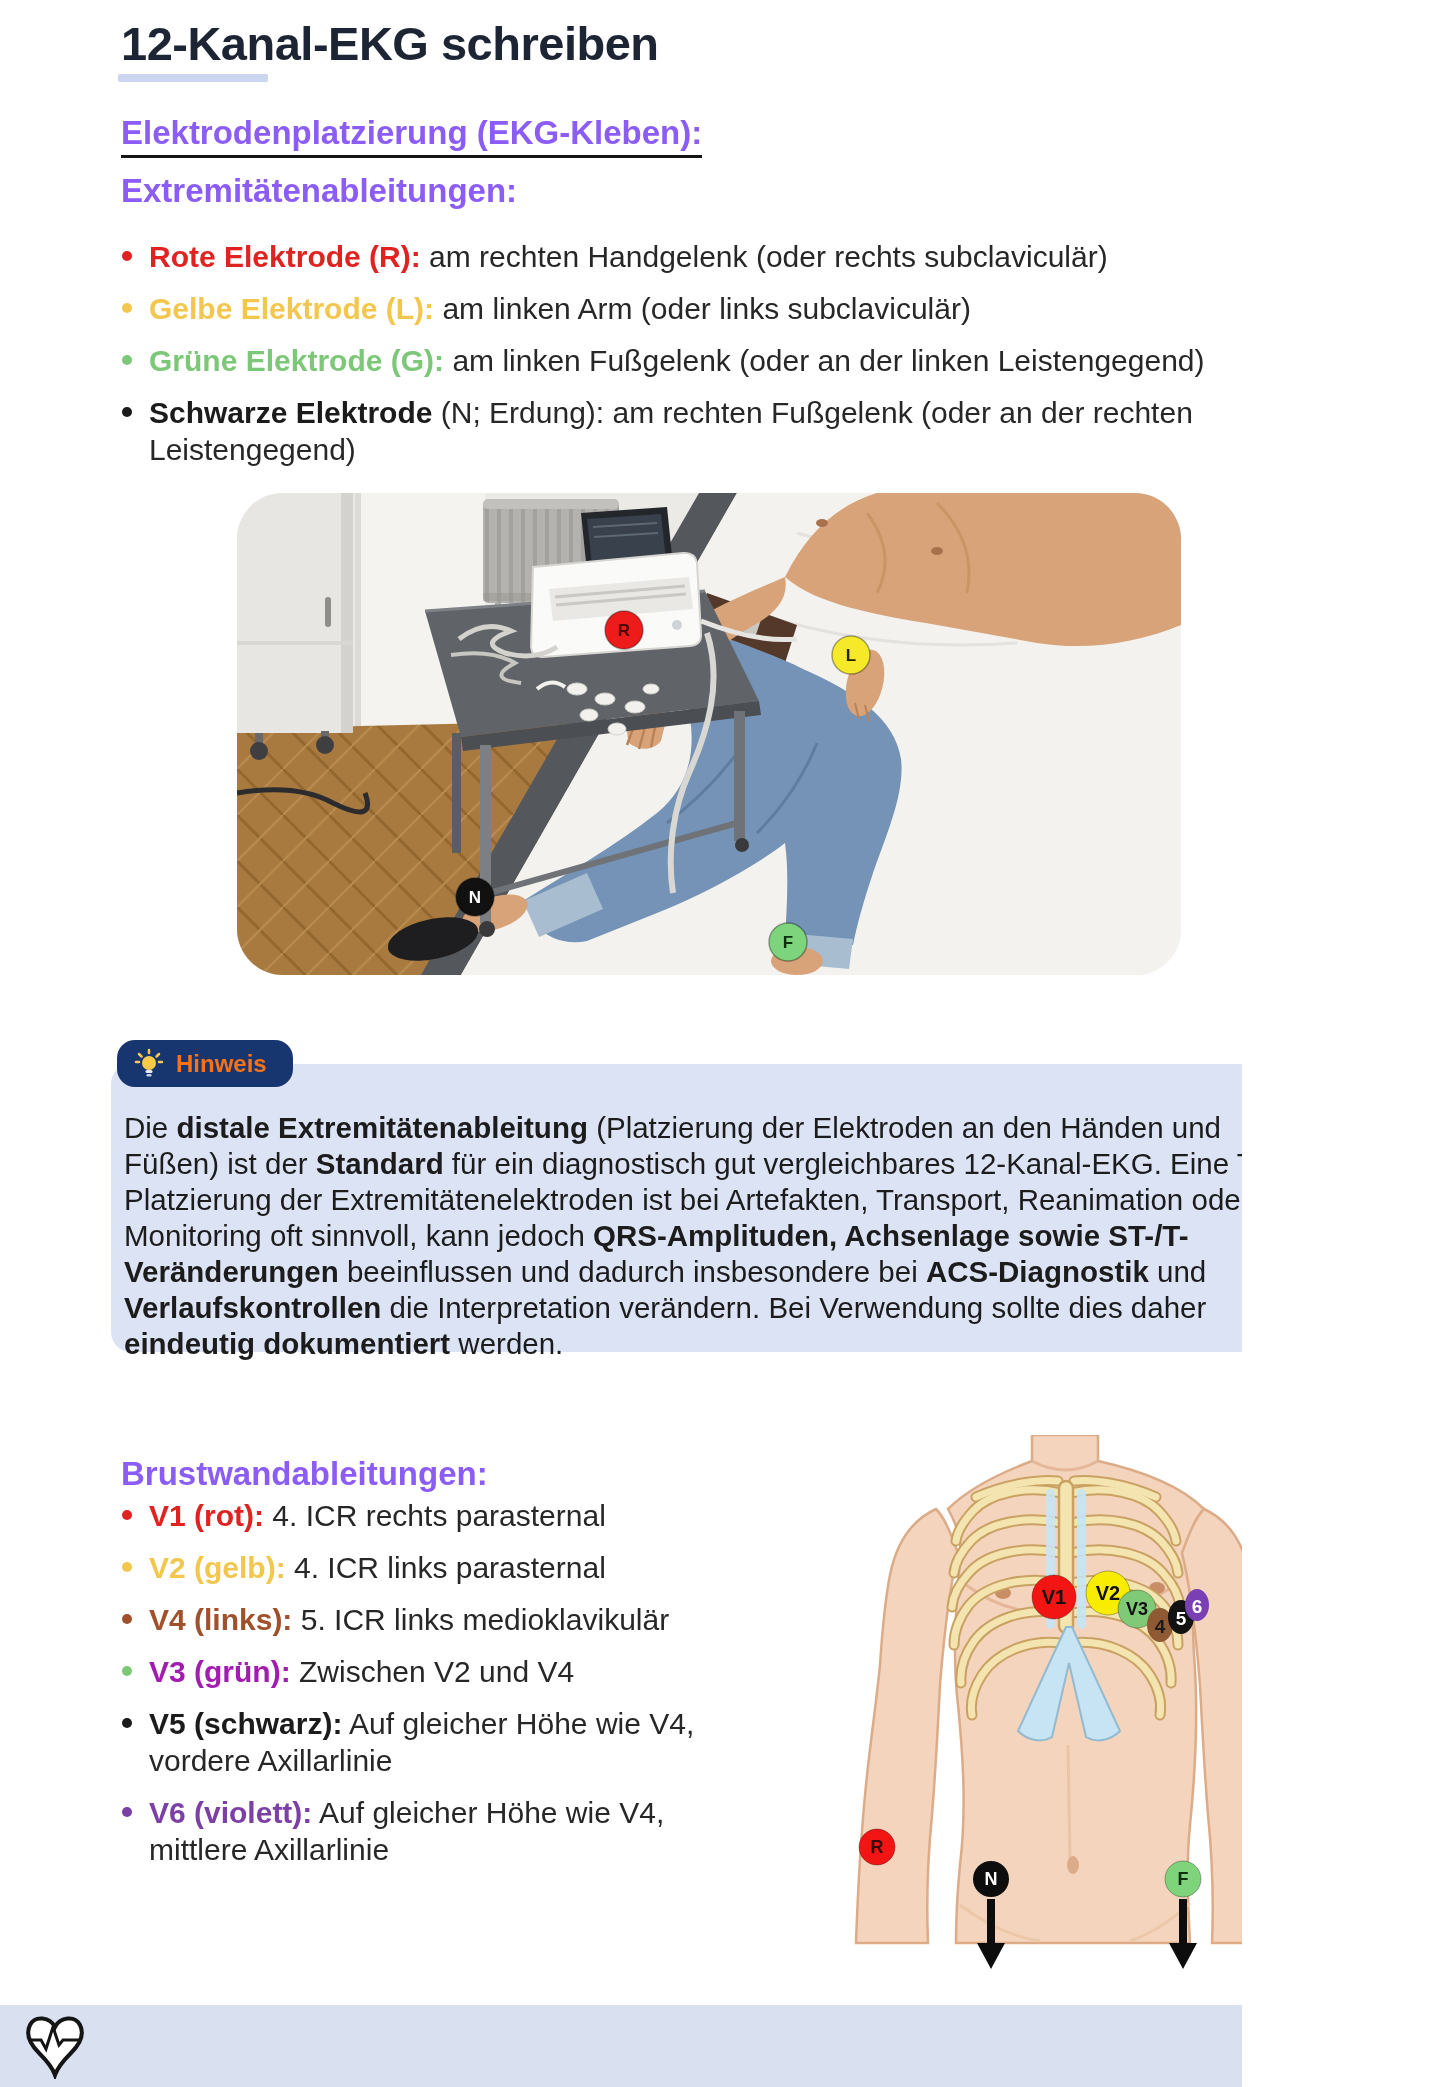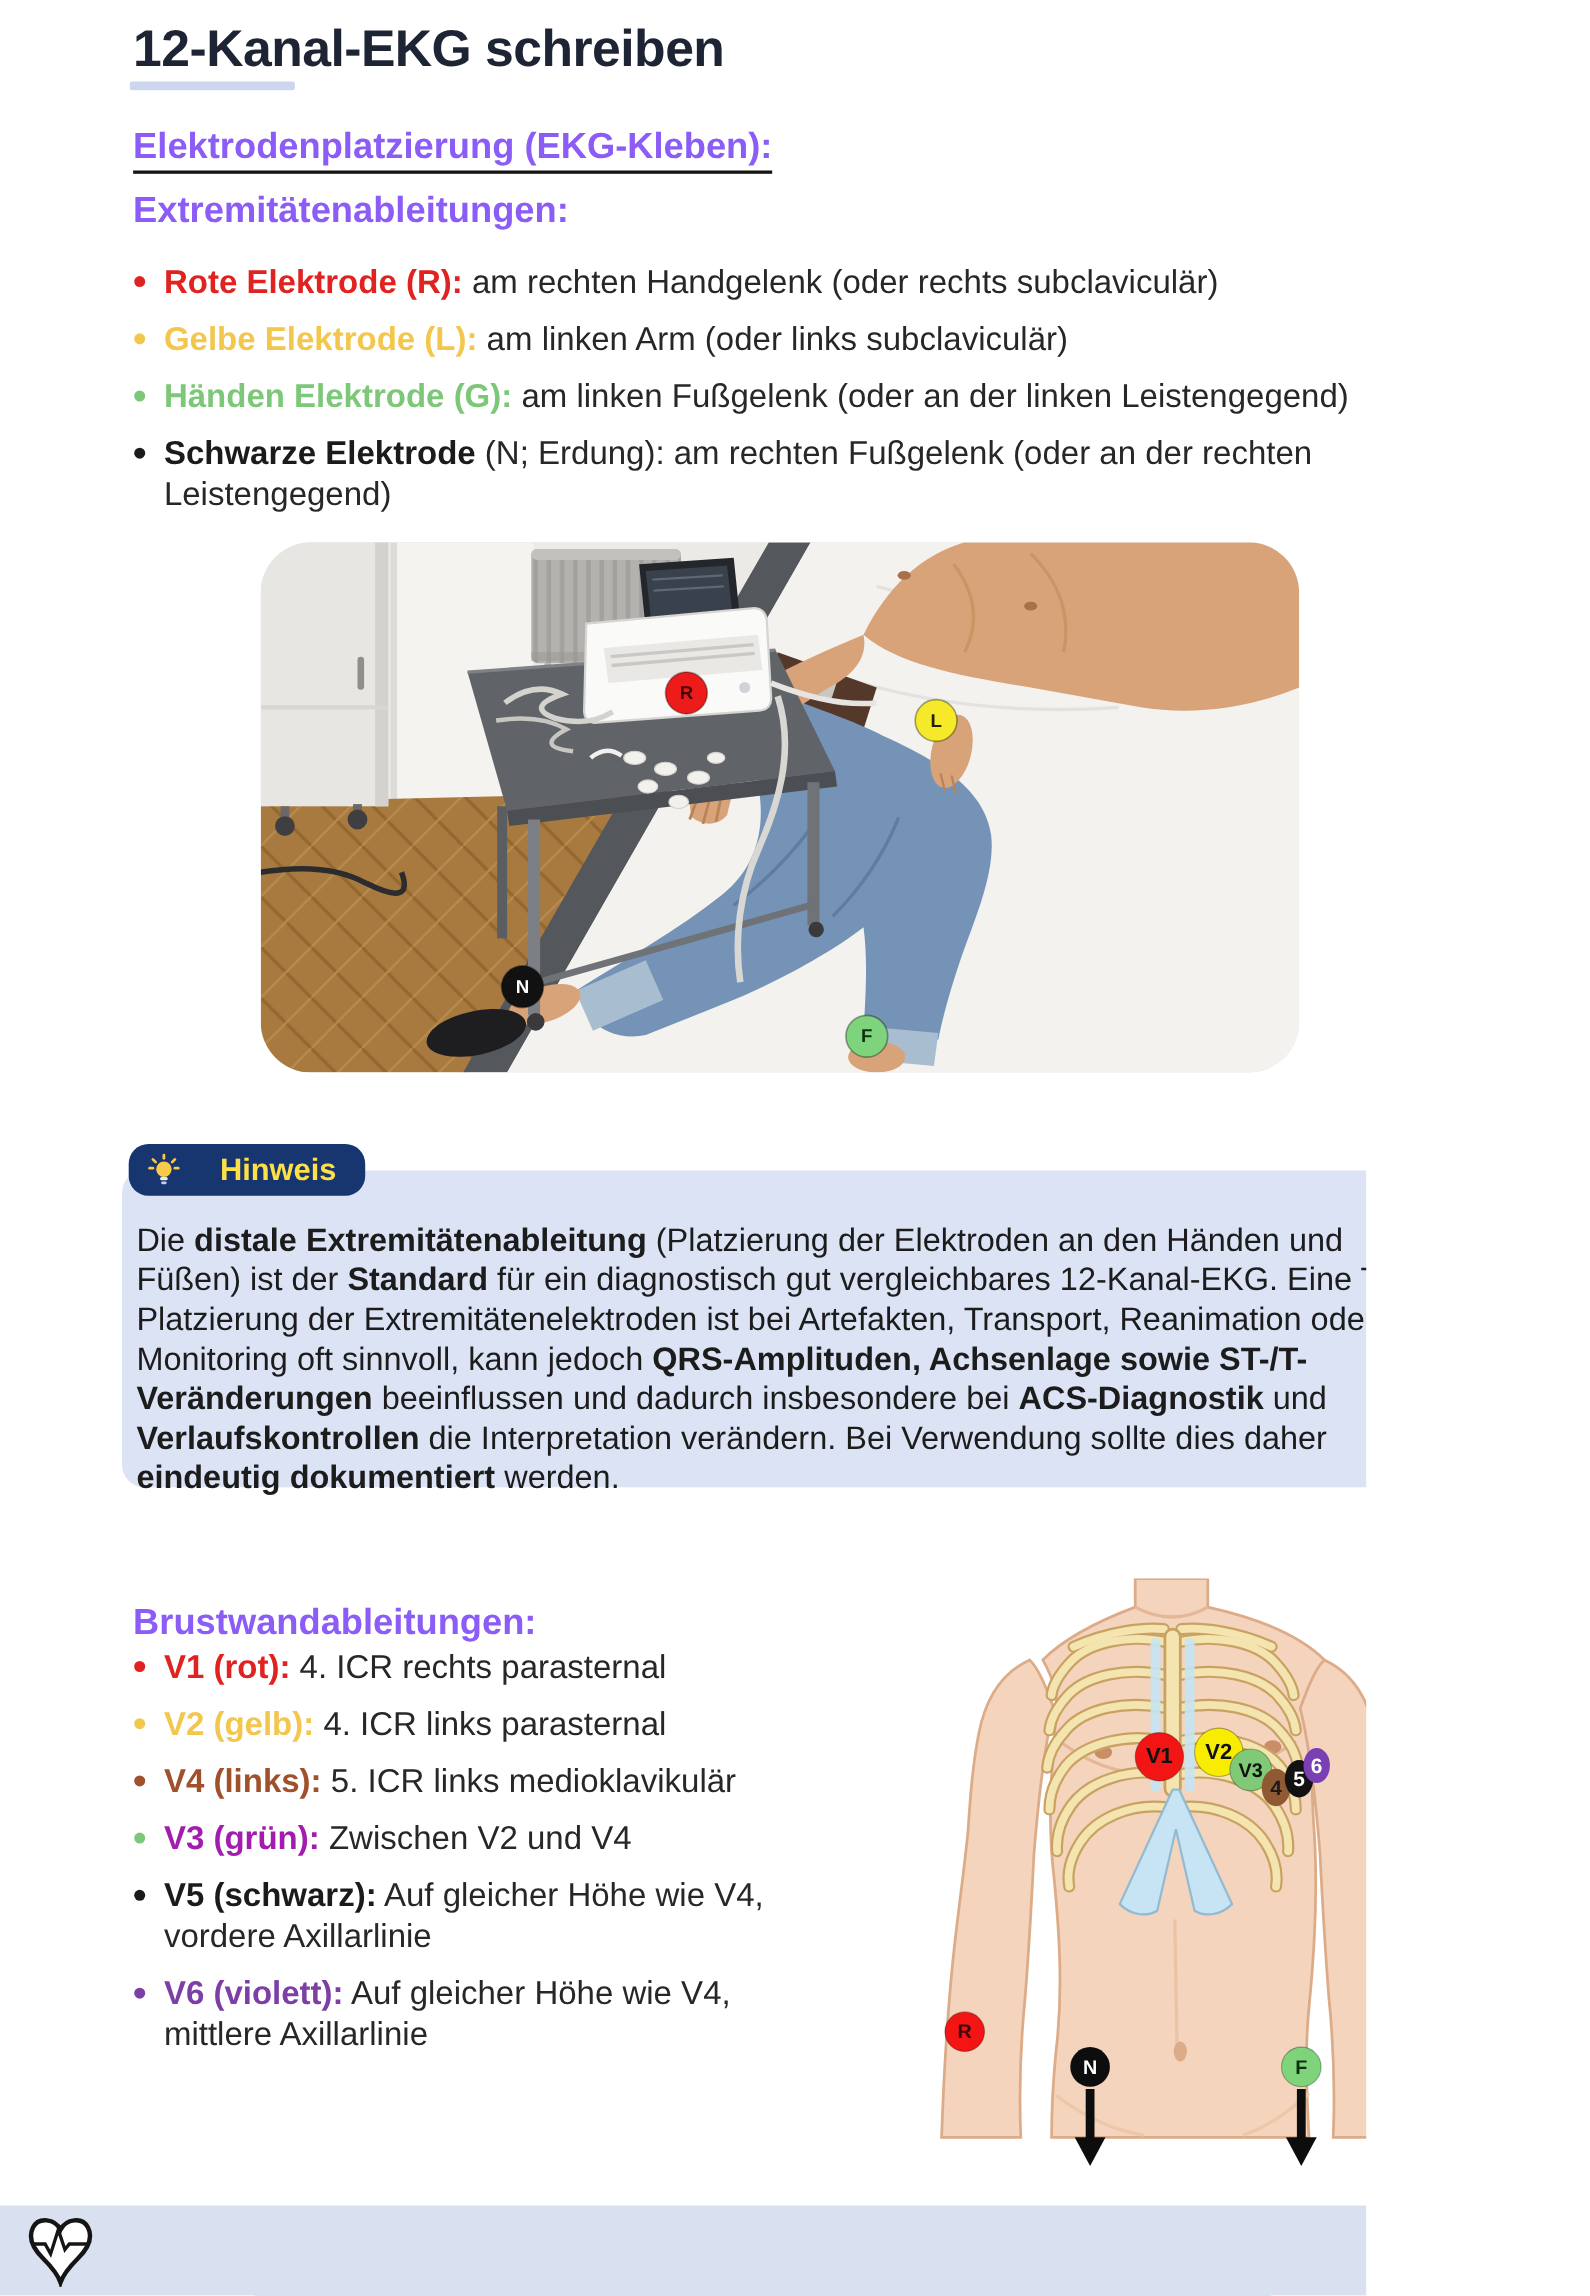--- a/index.html
+++ b/index.html
@@ -14,21 +14,21 @@
   ul.leads{position:absolute;left:121px;list-style:none;margin:0;padding:0;font-size:30px;line-height:37px;color:#272727;}
   ul.leads.limb{top:238px;width:1255px;}
   ul.leads.chest{top:1497px;width:600px;}
   ul.leads li{position:relative;padding-left:28px;margin-bottom:15px;}
   ul.leads .dot{position:absolute;left:1px;top:13px;width:10px;height:10px;border-radius:50%;}
   .lbl{font-weight:bold;}
   .photo{position:absolute;left:237px;top:493px;width:944px;height:482px;border-radius:46px;overflow:hidden;background:#eceae6;}
   .photo svg{display:block;width:100%;height:100%;}
   .pill{position:absolute;left:117px;top:1040px;height:47px;display:flex;align-items:center;gap:11px;
         padding:0 26px 0 16px;border-radius:18px;z-index:2;}
-  .pill .pill-text{color:#fde047;font-size:28px;font-weight:bold;margin-left:24px;}
+  .pill .pill-text{color:#f97316;font-size:24px;font-weight:bold;}
   .hinweis-box{position:absolute;left:111px;top:1064px;width:1234px;height:288px;border-radius:20px;
         box-sizing:border-box;padding:46px 26px 0 13px;font-size:29.5px;line-height:36px;color:#1c1c1c;}
   .hinweis-box .b{font-weight:bold;}
   .torso{position:absolute;left:840px;top:1435px;width:470px;height:540px;}
   .torso svg{display:block;width:100%;height:100%;}
   .footer{position:absolute;left:0;top:2005px;width:1445px;height:82px;}
   .heart-logo{position:absolute;left:22px;top:2013px;width:66px;height:66px;}
   .pagebar{position:absolute;left:1306px;top:2011px;width:7px;height:64px;border-radius:3.5px;}
   .pagenum{position:absolute;left:1320px;top:2010px;font-size:52px;font-weight:bold;color:#1d1d1d;
         transform:scaleX(0.82);transform-origin:left;}
@@ -46,21 +46,21 @@
   <div class="h2 limb">Extremitätenableitungen:</div>
 
   <ul class="leads limb">
     <li>
       <span class="dot" style="background-color: rgb(224, 34, 32);"></span><span class="lbl" style="color: rgb(224, 34, 32);">Rote Elektrode (R):</span><span> am rechten Handgelenk (oder rechts subclaviculär)</span>
     </li>
     <li>
       <span class="dot" style="background-color: rgb(243, 198, 78);"></span><span class="lbl" style="color: rgb(243, 198, 78);">Gelbe Elektrode (L):</span><span> am linken Arm (oder links subclaviculär)</span>
     </li>
     <li>
-      <span class="dot" style="background-color: rgb(124, 200, 120);"></span><span class="lbl" style="color: rgb(124, 200, 120);">Händen Elektrode (G):</span><span> am linken Fußgelenk (oder an der linken Leistengegend)</span>
+      <span class="dot" style="background-color: rgb(124, 200, 120);"></span><span class="lbl" style="color: rgb(124, 200, 120);">Grüne Elektrode (G):</span><span> am linken Fußgelenk (oder an der linken Leistengegend)</span>
     </li>
     <li>
       <span class="dot" style="background-color: rgb(27, 27, 27);"></span><span class="lbl" style="color: rgb(27, 27, 27);">Schwarze Elektrode</span><span> (N; Erdung): am rechten Fußgelenk (oder an der rechten Leistengegend)</span>
     </li>
   </ul>
 
   <div class="photo">
     <svg viewBox="0 0 944 482" preserveAspectRatio="none">
       <defs>
         <pattern id="parq" width="46" height="46" patternUnits="userSpaceOnUse">

